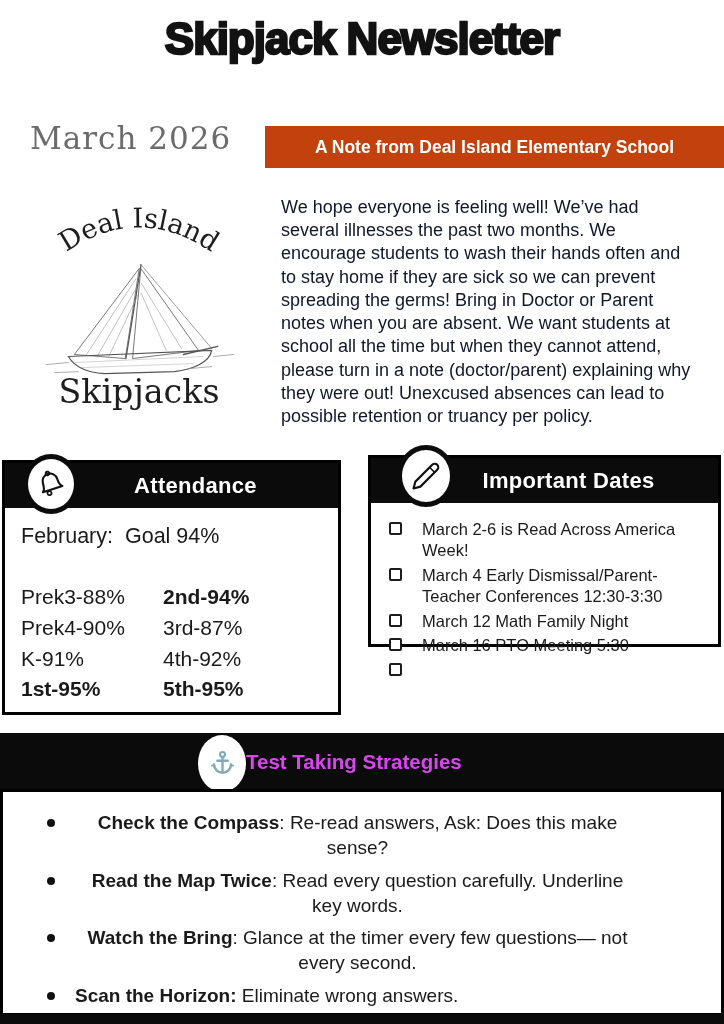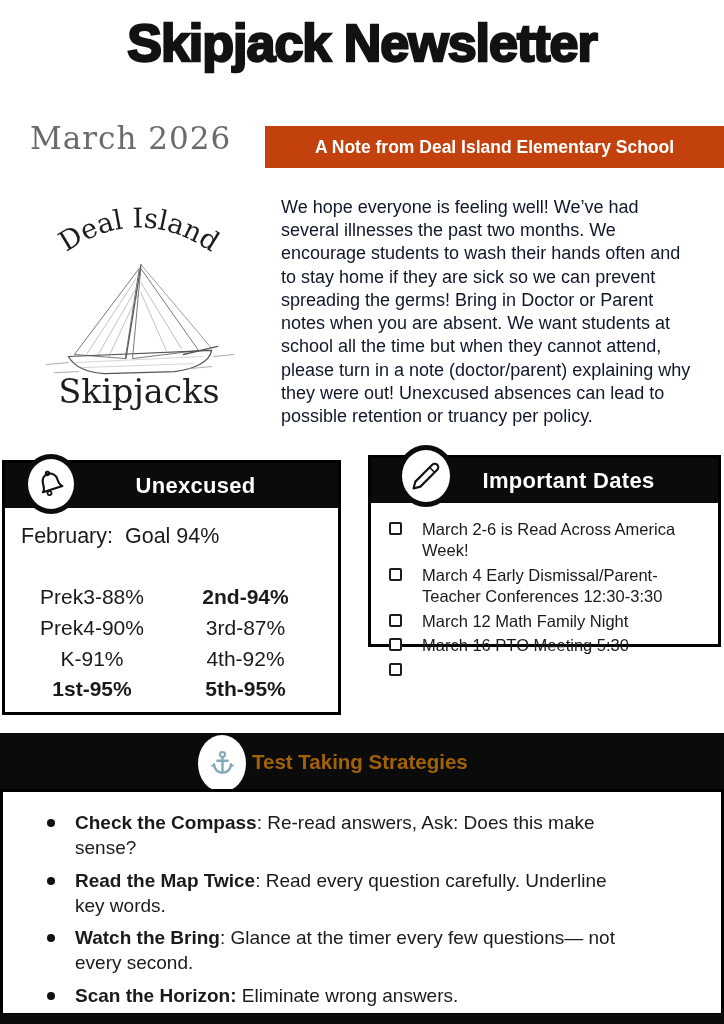--- a/index.html
+++ b/index.html
@@ -9,21 +9,21 @@
     font-family: "Liberation Sans", sans-serif;
     color: #1a1a1a;
     overflow: hidden;
   }
   .page { position: relative; width: 724px; height: 1024px; background: #fff; }
 
   
   .masthead {
     position: absolute; top: 14px; left: 0; width: 724px;
     text-align: center;
-    font-size: 52px; font-weight: bold; letter-spacing: -1px;
+    font-size: 44px; font-weight: bold; letter-spacing: -1px;
     color: #121212;
     -webkit-text-stroke: 2.4px #121212;
     line-height: 1.15;
   }
   .date-script {
     position: absolute; left: 30px; top: 120px;
     font-family: "DejaVu Serif", serif; 
     font-size: 31px; color: #6b6b6b; letter-spacing: 1px;
   }
   .note-bar {
@@ -58,21 +58,21 @@
   }
   .att-box   { left: 2px;  top: 460px; width: 339px; height: 255px; }
   .dates-box { left: 368px; top: 455px; width: 353px; height: 192px; }
   .att-circle   { left: 18px; top: -9px;  width: 56px; height: 60px; }
   .dates-circle { left: 26px; top: -13px; width: 58px; height: 62px; }
 
   .att-body { padding: 16px 10px 0 16px; }
   .att-subtitle { font-size: 21.5px; white-space: pre-wrap; margin-bottom: 36px; }
   .att-grid {
     display: grid; grid-template-columns: 142px auto;
-    row-gap: 6px; font-size: 21px; line-height: 1.18; text-align: center;
+    row-gap: 6px; font-size: 21px; line-height: 1.18;
   }
   .bold { font-weight: bold; }
 
   .dates-list { padding: 16px 8px 0 18px; list-style: none; }
   .dates-list li {
     display: flex; gap: 20px; margin-bottom: 3px;
     font-size: 16.5px; line-height: 1.3;
   }
   .checkbox {
     flex: 0 0 auto; width: 13px; height: 13px; margin-top: 3px;
@@ -81,31 +81,31 @@
   .dates-list .item-text { max-width: 272px; }
 
   
   .strat-bar { position: absolute; left: 0; top: 733px; width: 724px; height: 57px; background: #0b0b0b; }
   .strat-circle {
     position: absolute; left: 198px; top: 2px; width: 48px; height: 57px;
     background: #fff; border-radius: 50%;
     display: flex; align-items: center; justify-content: center;
   }
   .strat-title {
-    position: absolute; left: 252px; top: 50%; transform: translateY(-50%);
-    color: #a16207; font-weight: bold; font-size: 20.5px;
+    position: absolute; left: 246px; top: 50%; transform: translateY(-50%);
+    color: #d946ef; font-weight: bold; font-size: 20.5px;
   }
   .strat-box {
     position: absolute; left: 0; top: 789px; width: 724px; height: 227px;
     border: 3px solid #000; background: #fff;
   }
   .strat-list { list-style: none; padding: 18px 24px 0 44px; }
   .strat-list li { display: flex; gap: 20px; margin-bottom: 7px; font-size: 19px; line-height: 1.33; }
   .bullet-dot { flex: 0 0 auto; width: 8px; height: 8px; border-radius: 50%; background: #111; margin-top: 9px; }
-  .strat-list .item-text { max-width: 565px; }
+  .strat-list .item-text { max-width: 565px; text-align: center; }
 
   .footer-strip { position: absolute; left: 0; top: 1014px; width: 724px; height: 10px; background: #0b0b0b; }
 </style>
 </head>
 <body>
 
 <div class="page">
 
   <h1 class="masthead">Skipjack Newsletter</h1>
   <div class="date-script">March 2026</div>
@@ -153,21 +153,21 @@
     <div class="box-header">
       <div class="icon-circle att-circle">
         <svg width="30" height="30" viewBox="0 0 24 24">
           <g transform="rotate(-18 12 12)" fill="none" stroke="#111" stroke-width="1.7" stroke-linejoin="round">
             <circle cx="12" cy="3.1" r="1.4" stroke-width="1.5"></circle>
             <path d="M18 9.5a6 6 0 0 0-12 0c0 5.2-2.2 6.8-2.2 6.8h16.4S18 14.7 18 9.5z"></path>
             <circle cx="8.6" cy="18.6" r="1.6" stroke-width="1.4"></circle>
           </g>
         </svg>
       </div>
-      <span class="box-title">Unexcused</span>
+      <span class="box-title">Attendance</span>
     </div>
     <div class="att-body">
       <div class="att-subtitle">February:  Goal 94%</div>
       <div class="att-grid">
         <span>Prek3-88%</span>
         <span class="bold">2nd-94%</span>
         <span>Prek4-90%</span>
         <span>3rd-87%</span>
         <span>K-91%</span>
         <span>4th-92%</span>

